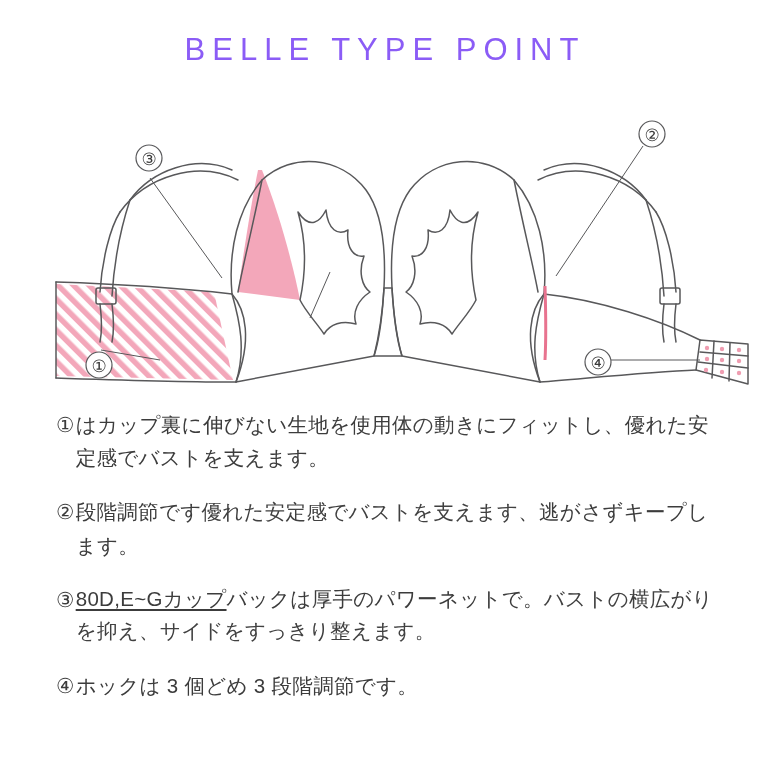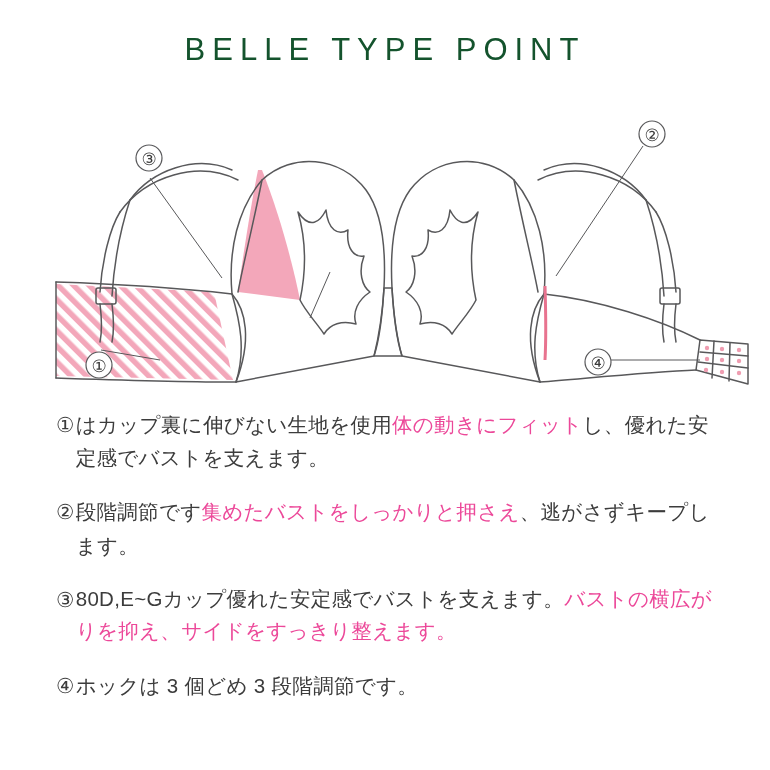--- a/index.html
+++ b/index.html
@@ -20,21 +20,21 @@
     height: 770px;
   }
   .title {
     position: absolute;
     top: 32px;
     left: 0;
     width: 770px;
     text-align: center;
     font-size: 31px;
     letter-spacing: 7px;
-    color: #14532d;
+    color: #8b5cf6;
     font-weight: 400;
   }
   .diagram {
     position: absolute;
     top: 60px;
     left: 0;
     width: 770px;
     height: 330px;
   }
   .notes {
@@ -52,23 +52,24 @@
     letter-spacing: 0.3px;
   }
   .note .num {
     flex: 0 0 auto;
     margin-right: 1px;
   }
   .note .body {
     flex: 1 1 auto;
   }
   .pink {
-    color: #ec4899;
+    color: #404040;
   }
   .under {
+    text-decoration: underline;
     text-underline-offset: 3px;
     text-align: center;
   }
   .note-3 .body {
     line-height: 1.58;
   }
 </style>
 </head>
 <body>
 
@@ -181,26 +182,26 @@
 
   <div class="notes">
 
     <div class="note note-1">
       <span class="num">①</span>
       <span class="body"><span>はカップ裏に伸びない生地を使用</span><span class="pink">体の動きにフィット</span><span>し、優れた安定感でバストを支えます。</span></span>
     </div>
 
     <div class="note note-2">
       <span class="num">②</span>
-      <span class="body"><span>段階調節です</span><span class="pink">集めたバストをしっかりと押さえ</span><span>、逃がさずキープします。</span></span>
+      <span class="body"><span>段階調節です</span><span class="pink">優れた安定感でバストを支えます</span><span>、逃がさずキープします。</span></span>
     </div>
 
     <div class="note note-3">
       <span class="num">③</span>
-      <span class="body"><span class="under">80D,E~Gカップ</span><span>優れた安定感でバストを支えます。</span><span class="pink">バストの横広がりを抑え、サイドをすっきり整えます。</span></span>
+      <span class="body"><span class="under">80D,E~Gカップ</span><span>バックは厚手のパワーネットで。</span><span class="pink">バストの横広がりを抑え、サイドをすっきり整えます。</span></span>
     </div>
 
     <div class="note note-4">
       <span class="num">④</span>
       <span class="body"><span>ホックは 3 個どめ 3 段階調節です。</span></span>
     </div>
 
   </div>
 </div>
 

